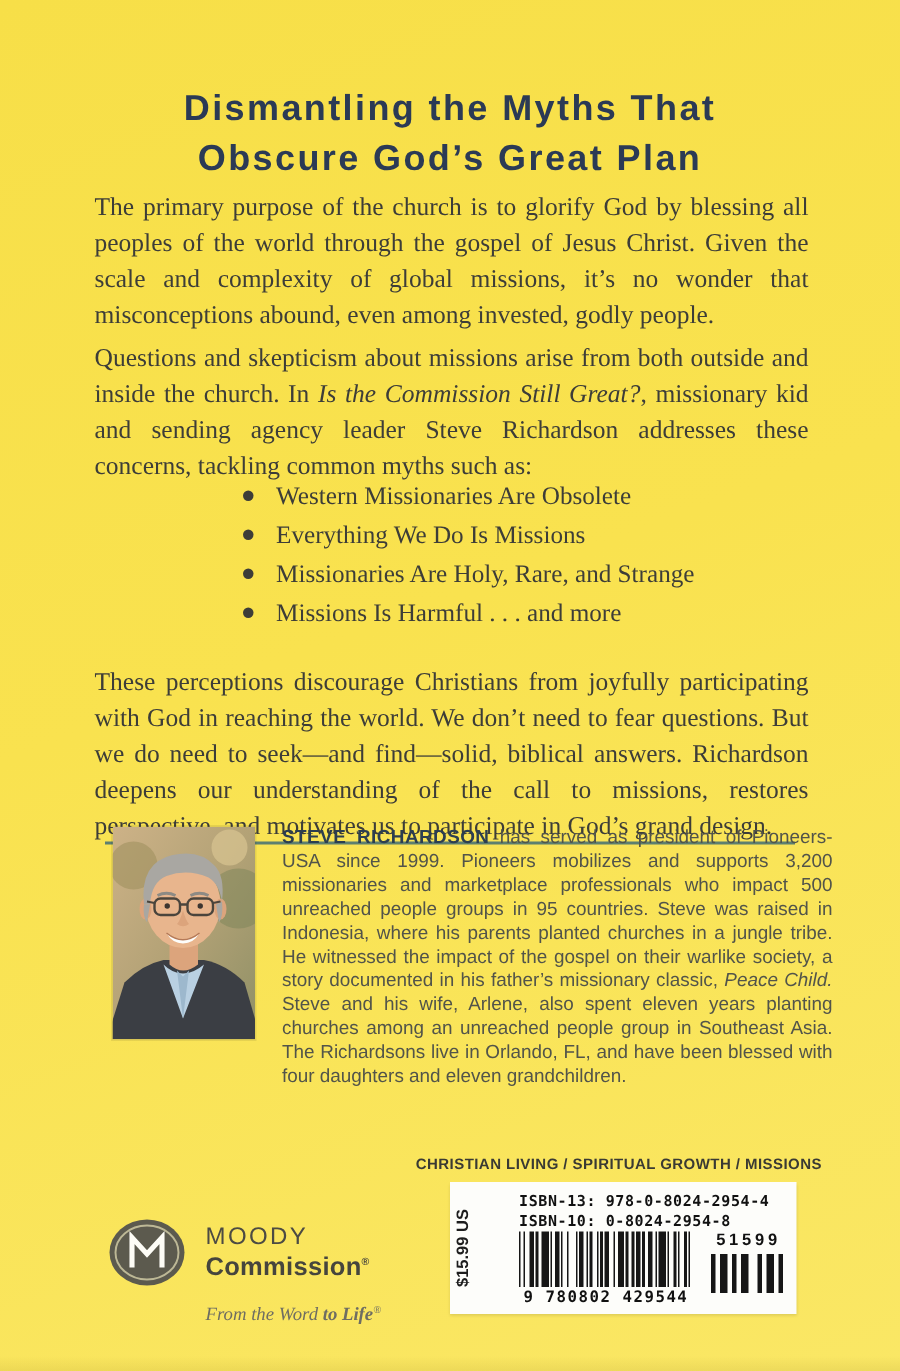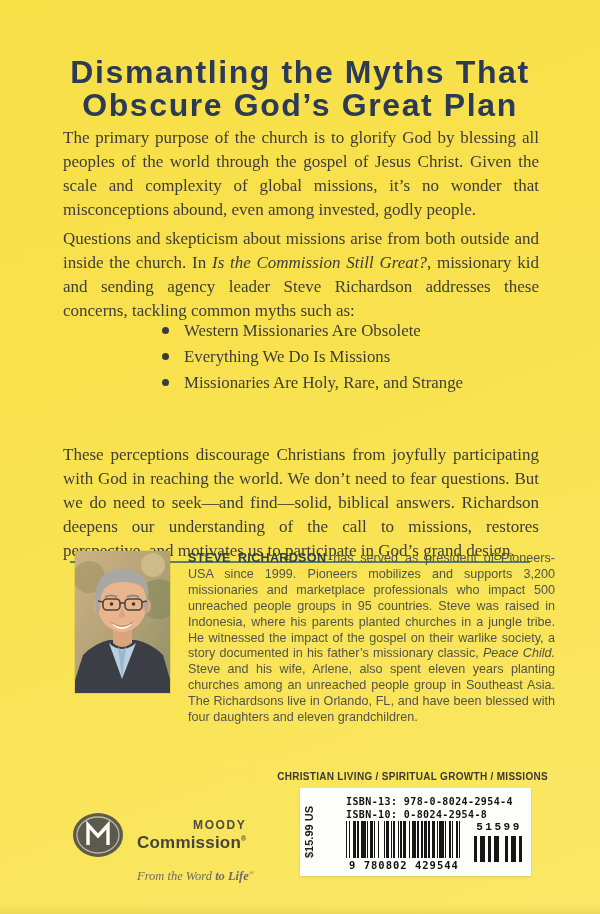--- a/index.html
+++ b/index.html
@@ -12,21 +12,21 @@
   }
   .cover::after{
     content:""; position:absolute; left:0; right:0; bottom:0; height:10px;
     background:linear-gradient(180deg, rgba(0,0,0,0) 0%, rgba(120,100,10,0.10) 100%);
     pointer-events:none;
   }
 
   .title{
     position:absolute; top:56px; left:0; right:0; text-align:center;
     font-family:"Liberation Sans", sans-serif; font-weight:bold;
-    font-size:32px; line-height:33px; letter-spacing:1.6px; color:#2b3a55;
+    font-size:24px; line-height:33px; letter-spacing:1.6px; color:#2b3a55;
   }
 
   .body-para{
     position:absolute; left:63px; width:476px;
     font-size:17px; line-height:24px; color:#3d3d38; text-align:justify;
   }
   .p1{ top:126px; }
   .p2{ top:227px; }
   .p3{ top:443px; }
 
@@ -95,28 +95,28 @@
   .bars-main div, .bars-addon div{ height:100%; }
   .bar{ background:#161616; }
   .space{ background:transparent; }
   .ean-digits{
     position:absolute; left:38px; top:71px; width:132px; text-align:center;
     font-family:"DejaVu Sans Mono", monospace; font-size:10.5px; font-weight:bold;
     color:#111; letter-spacing:1px; white-space:pre;
   }
   .addon-digits{
     position:absolute; left:172px; top:33px; width:54px; text-align:center;
-    font-family:Liberation Mono, monospace; font-size:11px; font-weight:bold;
+    font-family:Liberation Sans, sans-serif; font-size:11px; font-weight:bold;
     color:#111; letter-spacing:2.5px;
   }
 
   
   .moody{ position:absolute; top:812px; left:72px; display:flex; align-items:center; }
   .moody-text{ margin-left:13px; font-family:"Liberation Sans", sans-serif; color:#46453d; }
-  .moody-top{ font-size:12px; font-weight:bold; letter-spacing:1.6px; color:#4c4b43;text-align:right; }
+  .moody-top{ font-size:16px; font-weight:normal; letter-spacing:1.6px; color:#4c4b43; }
   .moody-bottom{ font-size:17px; font-weight:bold; letter-spacing:0.2px; margin-top:1px; }
   .reg{ font-size:7px; vertical-align:super; }
   .tagline{
     position:absolute; top:869px; left:137px;
     font-family:"Liberation Serif", serif; font-style:italic;
     font-size:12.5px; color:#6e6d62;
   }
   .tagline .tag-bold{ font-weight:bold; }
 </style>
 </head>
@@ -130,20 +130,21 @@
   </div>
 
   <p class="body-para p1">The primary purpose of the church is to glorify God by blessing all peoples of the world through the gospel of Jesus Christ. Given the scale and complexity of global missions, it’s no wonder that misconceptions abound, even among invested, godly people.</p>
 
   <p class="body-para p2"><span>Questions and skepticism about missions arise from both outside and inside the church. In </span><span class="italic">Is the Commission Still Great?</span><span>, missionary kid and sending agency leader Steve Richardson addresses these concerns, tackling common myths such as:</span></p>
 
   <ul class="myth-list">
     <li><span class="dot"></span><span>Western Missionaries Are Obsolete</span></li>
     <li><span class="dot"></span><span>Everything We Do Is Missions</span></li>
     <li><span class="dot"></span><span>Missionaries Are Holy, Rare, and Strange</span></li>
+    <li><span class="dot"></span><span>Missions Is Harmful . . . and more</span></li>
   </ul>
 
   <p class="body-para p3">These perceptions discourage Christians from joyfully participating with God in reaching the world. We don’t need to fear questions. But we do need to seek—and find—solid, biblical answers. Richardson deepens our understanding of the call to missions, restores perspective, and motivates us to participate in God’s grand design.</p>
 
   <div class="divider"></div>
 
   <div class="bio">
     <div class="bio-photo">
       <svg width="95" height="142" viewBox="0 0 95 142">
         <defs>

